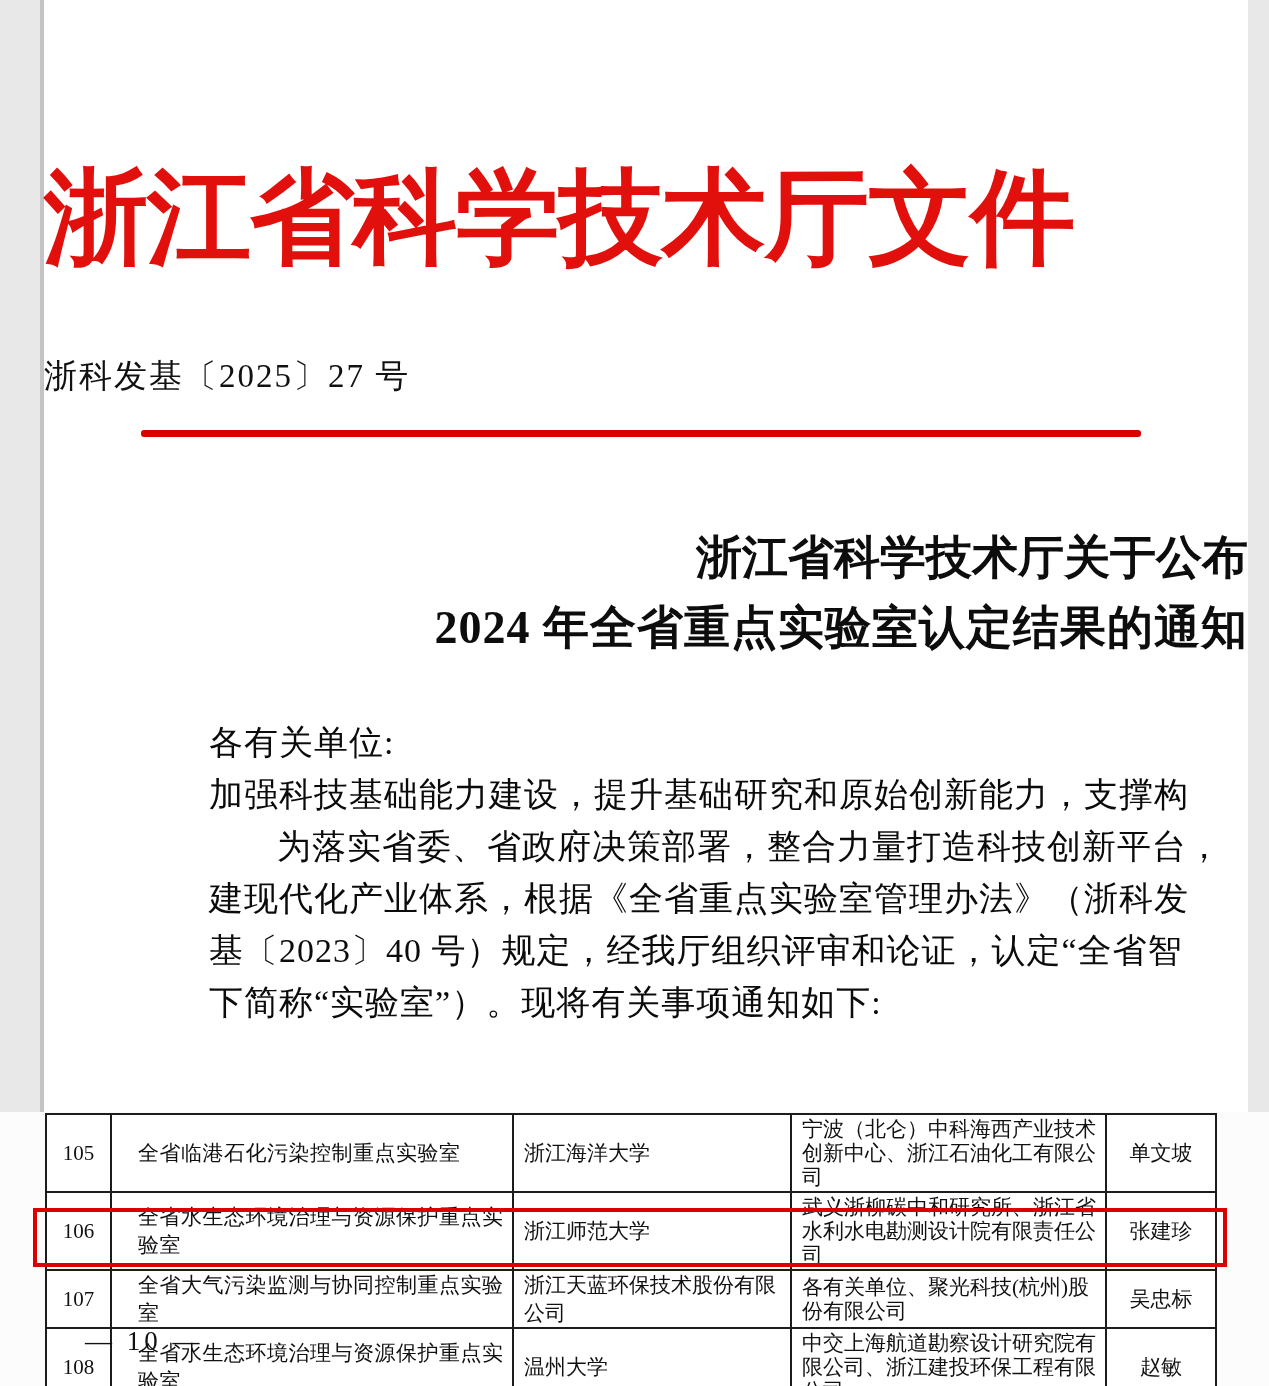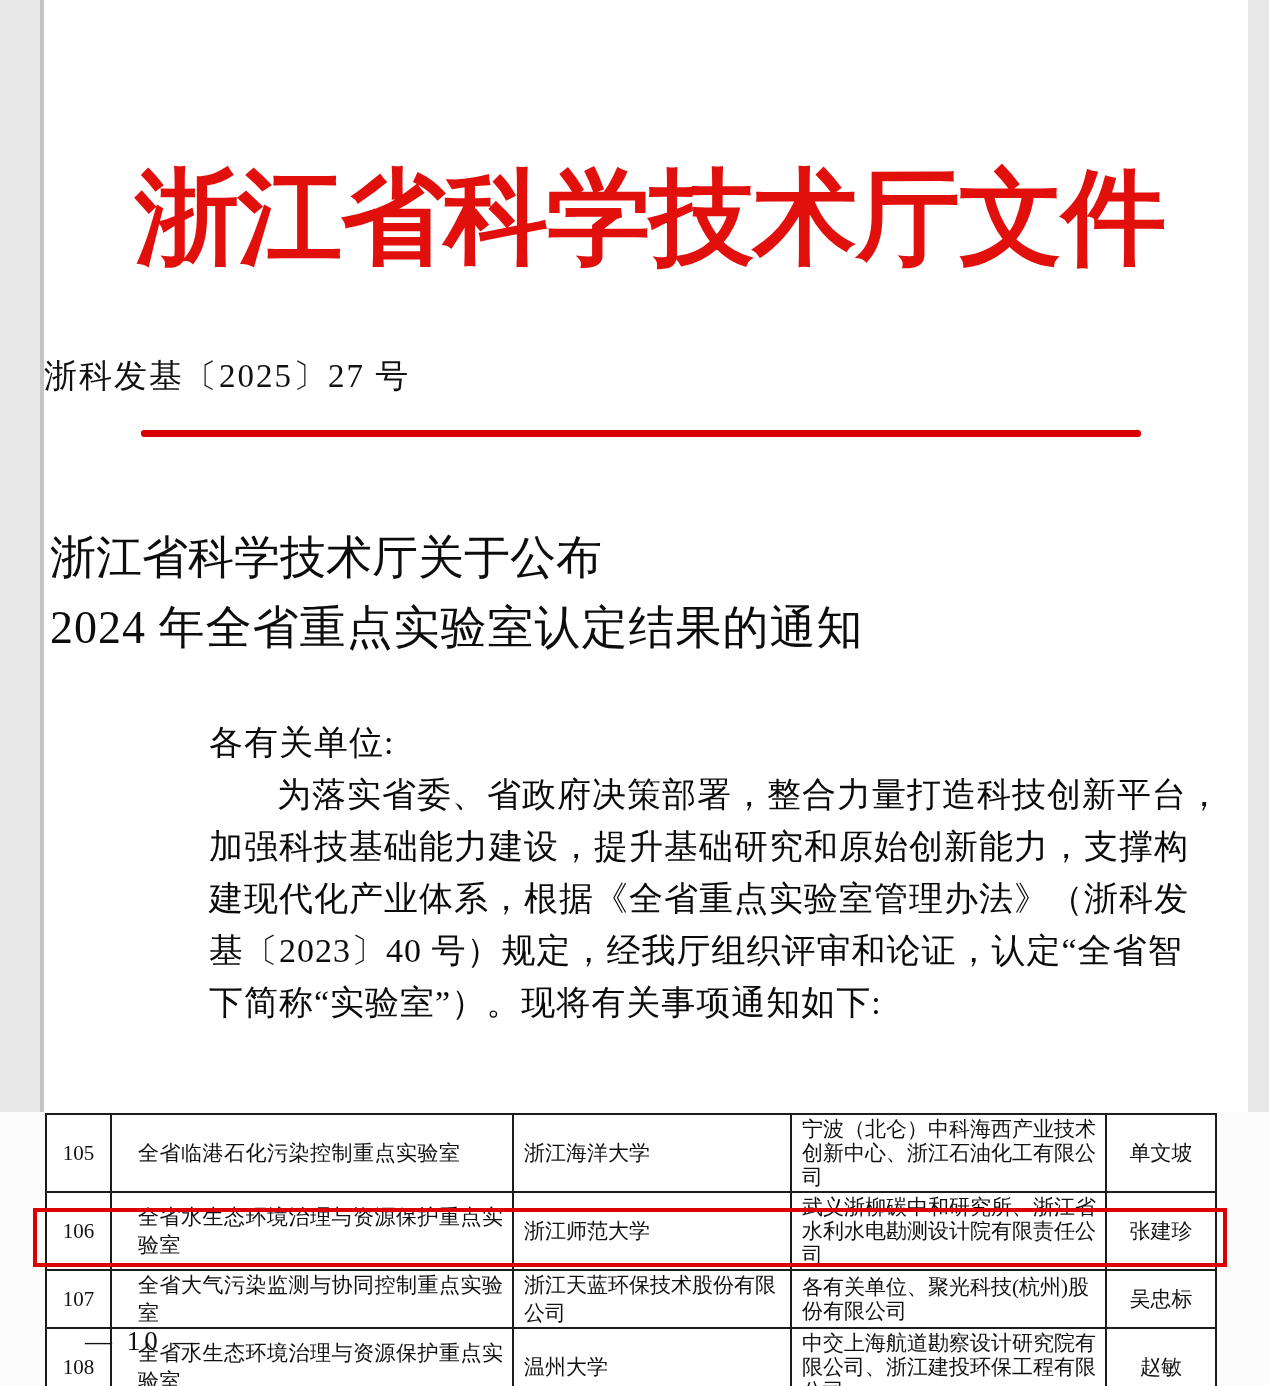--- a/index.html
+++ b/index.html
@@ -23,52 +23,50 @@
     position: absolute;
     left: 40px; top: 0;
     width: 1208px; height: 1112px;
     background: var(--page-bg);
     border-left: 4px solid #c4c4c4;
   }
   .header-title {
     position: absolute;
     left: 0; top: 148px;
     width: 100%;
-    text-align: center;
     font-size: 104px;
     font-weight: bold;
     color: var(--header-red);
     letter-spacing: -1px;
     line-height: 140px;
     white-space: nowrap;
-    padding-left: 8px;
   }
   .doc-number {
     position: absolute;
     left: 0; top: 356px;
     width: 100%;
     font-size: 33px;
     color: #111;
     line-height: 40px;
     letter-spacing: 2px;
   }
   .red-divider {
     position: absolute;
     left: 97px; top: 430px;
     width: 1000px; height: 7px;
     background: var(--divider-red);
     border-radius: 3px;
   }
   .notice-title {
     position: absolute;
-    left: 6px;
+    left: 0;
     width: 100%;
-    text-align: left;
+    text-align: right;
     font-size: 46px;
-    font-weight: normal;
+    font-weight: bold;
     color: #0d0d0d;
     line-height: 56px;
     white-space: nowrap;
   }
   .notice-title.line1 { top: 530px; }
   .notice-title.line2 { top: 600px; letter-spacing: 1px; }
   .body-block {
     position: absolute;
     left: 165px; top: 717px;
     width: 945px;
@@ -132,22 +130,22 @@
 <body>
 
 <div class="page">
   <div class="header-title">浙江省科学技术厅文件</div>
   <div class="doc-number">浙科发基〔2025〕27 号</div>
   <div class="red-divider"></div>
   <div class="notice-title line1">浙江省科学技术厅关于公布</div>
   <div class="notice-title line2">2024 年全省重点实验室认定结果的通知</div>
   <div class="body-block">
     <div class="body-line">各有关单位:</div>
+    <div class="body-line">加强科技基础能力建设，提升基础研究和原始创新能力，支撑构</div>
     <div class="body-line indent">为落实省委、省政府决策部署，整合力量打造科技创新平台，</div>
-    <div class="body-line">加强科技基础能力建设，提升基础研究和原始创新能力，支撑构</div>
     <div class="body-line">建现代化产业体系，根据《全省重点实验室管理办法》（浙科发</div>
     <div class="body-line">基〔2023〕40 号）规定，经我厅组织评审和论证，认定“全省智</div>
     <div class="body-line">下简称“实验室”）。现将有关事项通知如下:</div>
   </div>
 </div>
 
 <div class="table-section">
   <table class="labs-table">
     <colgroup>
       <col style="width:65px">

